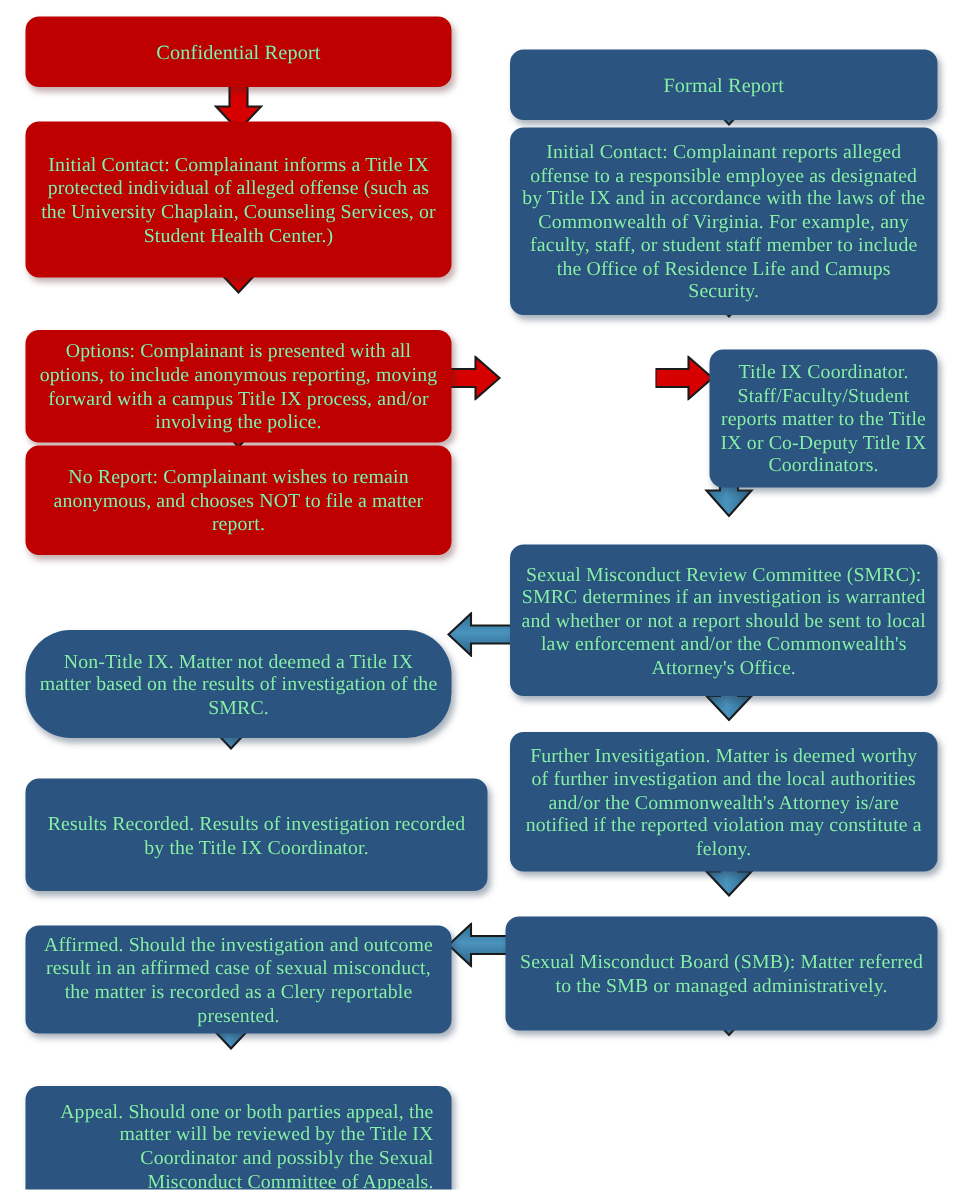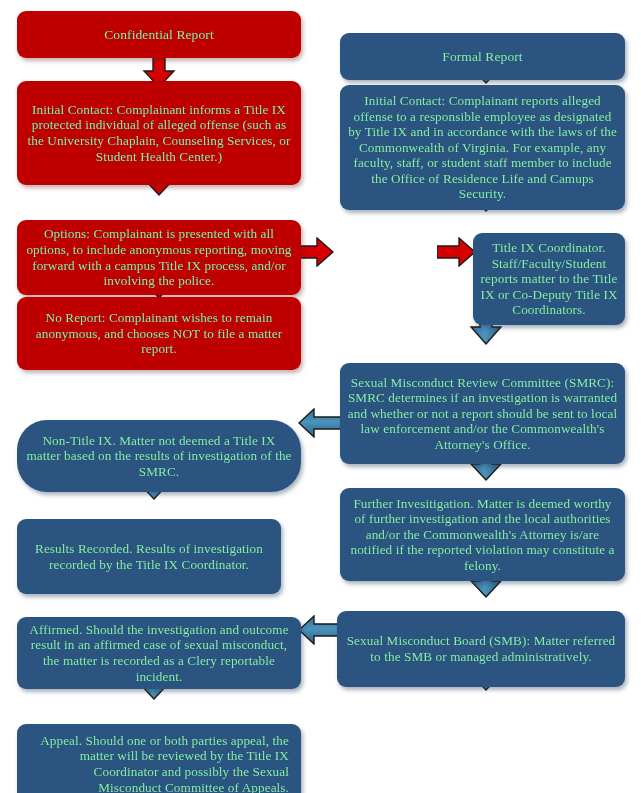--- a/index.html
+++ b/index.html
@@ -194,30 +194,30 @@
   </div>
 
   <div class="node blue" style="left:17px; top:398px; width:284px; height:72px; font-size:13.2px;border-radius:30px;">
     <span>Non-Title IX.  Matter not deemed a Title IX matter based on the results of investigation of the SMRC.</span>
   </div>
 
   <div class="node blue" style="left:340px; top:466px; width:285px; height:93px; font-size:13.2px;">
     <span>Further Invesitigation.  Matter is deemed worthy of further investigation and the local authorities and/or the Commonwealth's Attorney is/are notified if the reported violation may constitute a felony.</span>
   </div>
 
-  <div class="node blue" style="left:17px; top:497px; width:264px; height:75px; font-size:13.2px;font-family:Liberation Serif, serif;">
+  <div class="node blue" style="left:17px; top:497px; width:308px; height:75px; font-size:13.2px;font-family:Liberation Serif, serif;">
     <span>Results Recorded.  Results of investigation recorded by the Title IX Coordinator.</span>
   </div>
 
   <div class="node blue" style="left:337px; top:589px; width:288px; height:76px; font-size:13.2px;">
     <span>Sexual Misconduct Board (SMB):  Matter referred to the SMB or managed administratively.</span>
   </div>
 
   <div class="node blue" style="left:17px; top:595px; width:284px; height:72px; font-size:13.2px;">
-    <span>Affirmed.  Should the investigation and outcome result in an affirmed case of sexual misconduct, the matter is recorded as a Clery reportable incident.</span>
+    <span>Affirmed.  Should the investigation and outcome result in an affirmed case of sexual misconduct, the matter is recorded as a Clery reportable presented.</span>
   </div>
 
 
   <div class="node blue align-left" style="left:17px; top:702px; width:284px; height:80px; font-size:13.2px; padding-left:16px; padding-right:12px;">
     <span>Appeal.  Should one or both parties appeal, the matter will be reviewed by the Title IX Coordinator and possibly the Sexual Misconduct Committee of Appeals.</span>
   </div>
 
 </div>
 
 </body></html>

